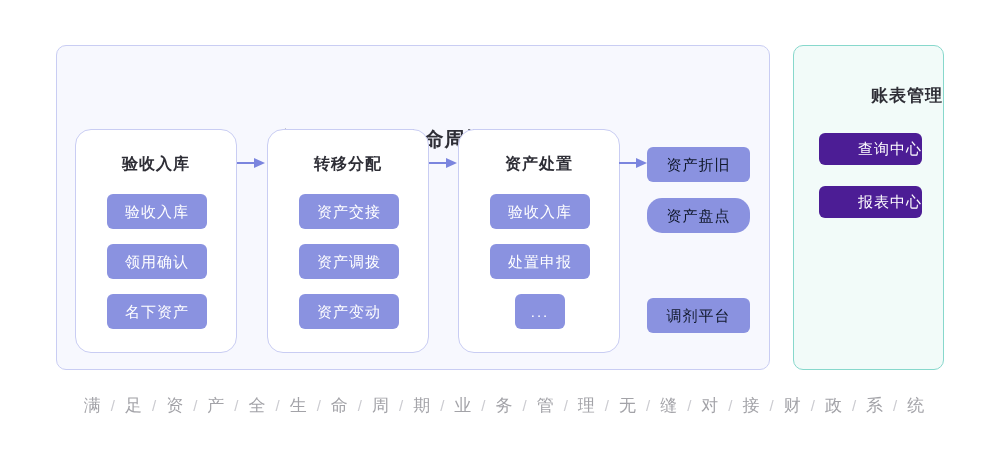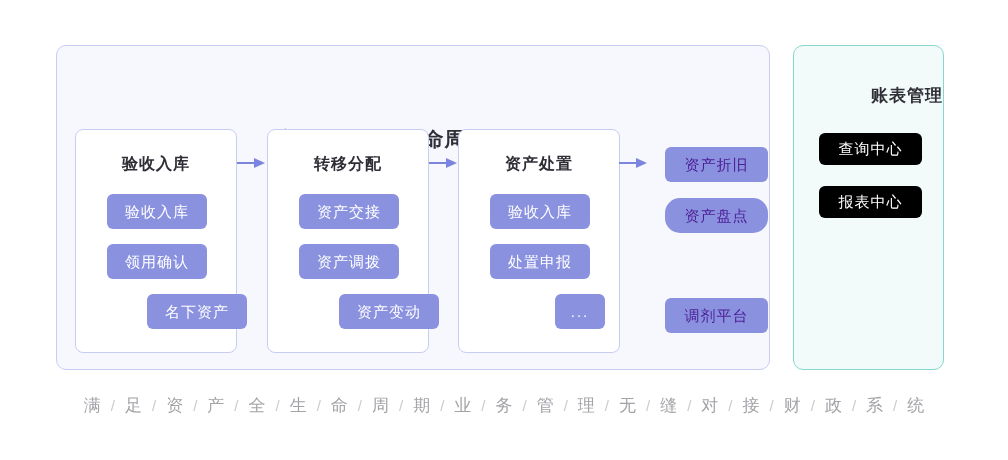--- a/index.html
+++ b/index.html
@@ -29,21 +29,21 @@
     font-weight: bold;
     color: #2e2e36;
     letter-spacing: 1px;
   }
   .flow-box {
     position: absolute;
     top: 83px;
     width: 162px; height: 224px;
     background: #ffffff;
     border: 1px solid #c9cdf3;
-    border-radius: 8px;
+    border-radius: 16px;
   }
   .flow-box.col-0 { left: 18px; }
   .flow-box.col-1 { left: 210px; }
   .flow-box.col-2 { left: 401px; }
   .flow-box-header {
     position: absolute;
     left: 0; top: 24px; width: 100%;
     text-align: center;
     font-size: 16px;
     font-weight: bold;
@@ -58,30 +58,30 @@
     border-radius: 6px;
     color: #ffffff;
     font-size: 15px;
     line-height: 35px;
     text-align: center;
     letter-spacing: 1px;
     cursor: pointer;
   }
   .node-btn.row-0 { top: 64px; }
   .node-btn.row-1 { top: 114px; }
-  .node-btn.row-2 { top: 164px; margin-left: 40px; }
+  .node-btn.row-2 { top: 164px; }
   .node-btn.ellipsis { left: 56px; width: 50px; letter-spacing: 2px; }
 
   .side-btn {
     position: absolute;
-    left: 608px;
+    left: 590px;
     width: 103px; height: 35px;
     background: #8a92e0;
     border-radius: 6px;
-    color: #4c1d95;
+    color: #0f172a;
     font-size: 15px;
     line-height: 35px;
     text-align: center;
     letter-spacing: 1px;
     cursor: pointer;
   }
   .side-btn.row-0 { top: 101px; }
   .side-btn.row-1 { top: 152px; border-radius: 15px; }
   .side-btn.row-2 { top: 201px; }
   .side-btn.row-3 { top: 252px; }
@@ -106,26 +106,26 @@
     text-align: right;
     font-size: 17px;
     font-weight: bold;
     color: #2e2e36;
     letter-spacing: 1px;
   }
   .report-btn {
     position: absolute;
     left: 25px;
     width: 103px; height: 32px;
-    background: #000000;
+    background: #4c1d95;
     border-radius: 6px;
     color: #ffffff;
     font-size: 15px;
     line-height: 32px;
-    text-align: center;
+    text-align: right;
     letter-spacing: 1px;
     cursor: pointer;
   }
   .report-btn.row-0 { top: 87px; }
   .report-btn.row-1 { top: 140px; }
 
   
   .slogan {
     position: absolute;
     left: 0; top: 394px; width: 100%;

